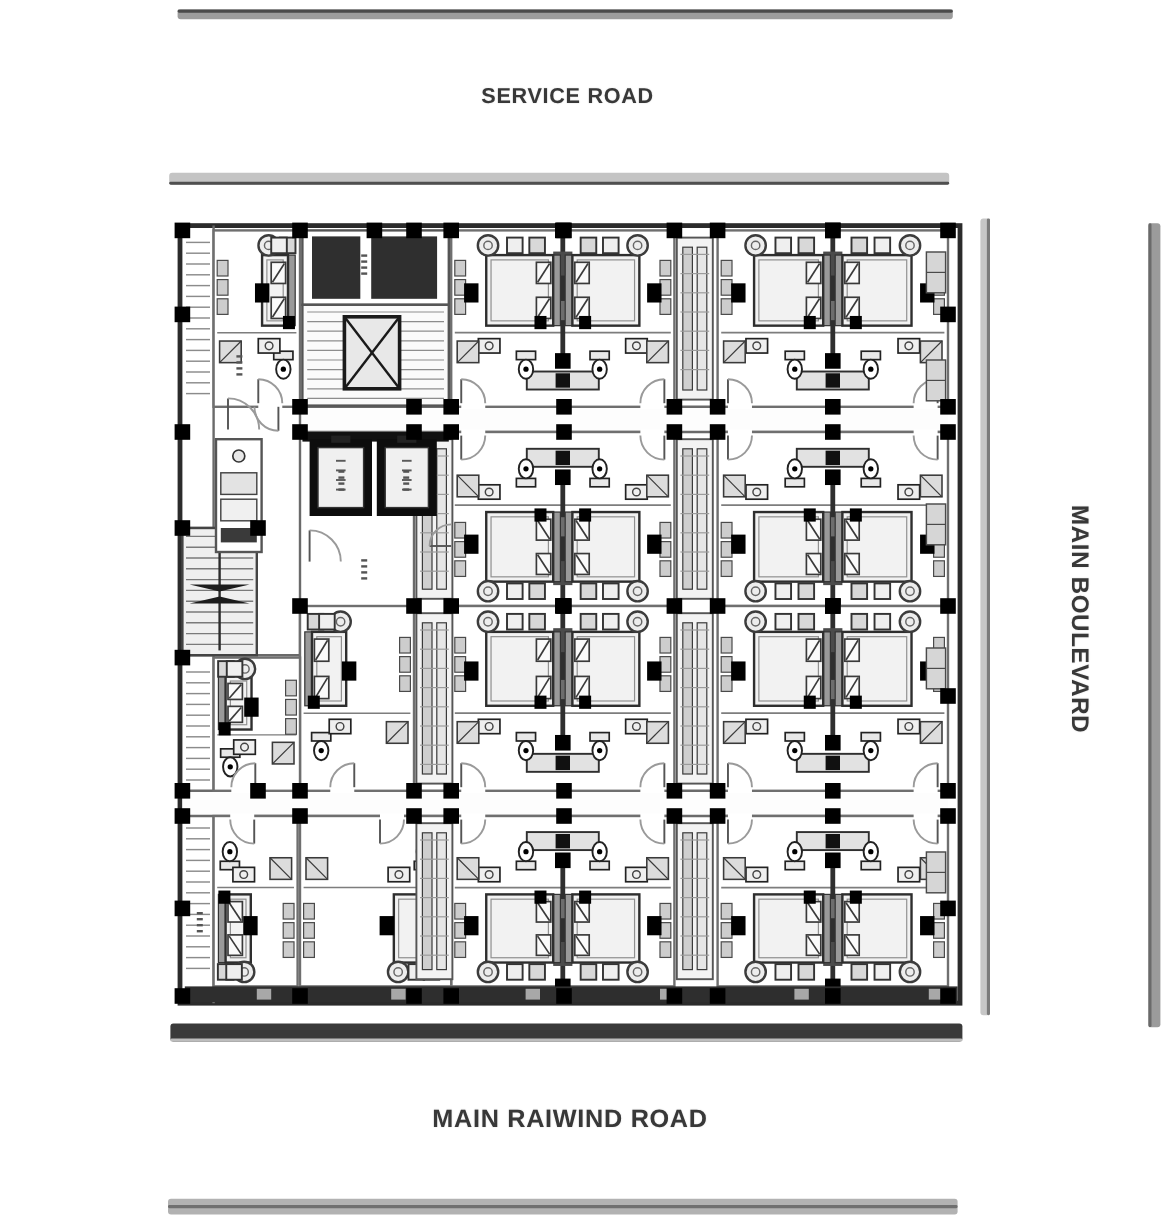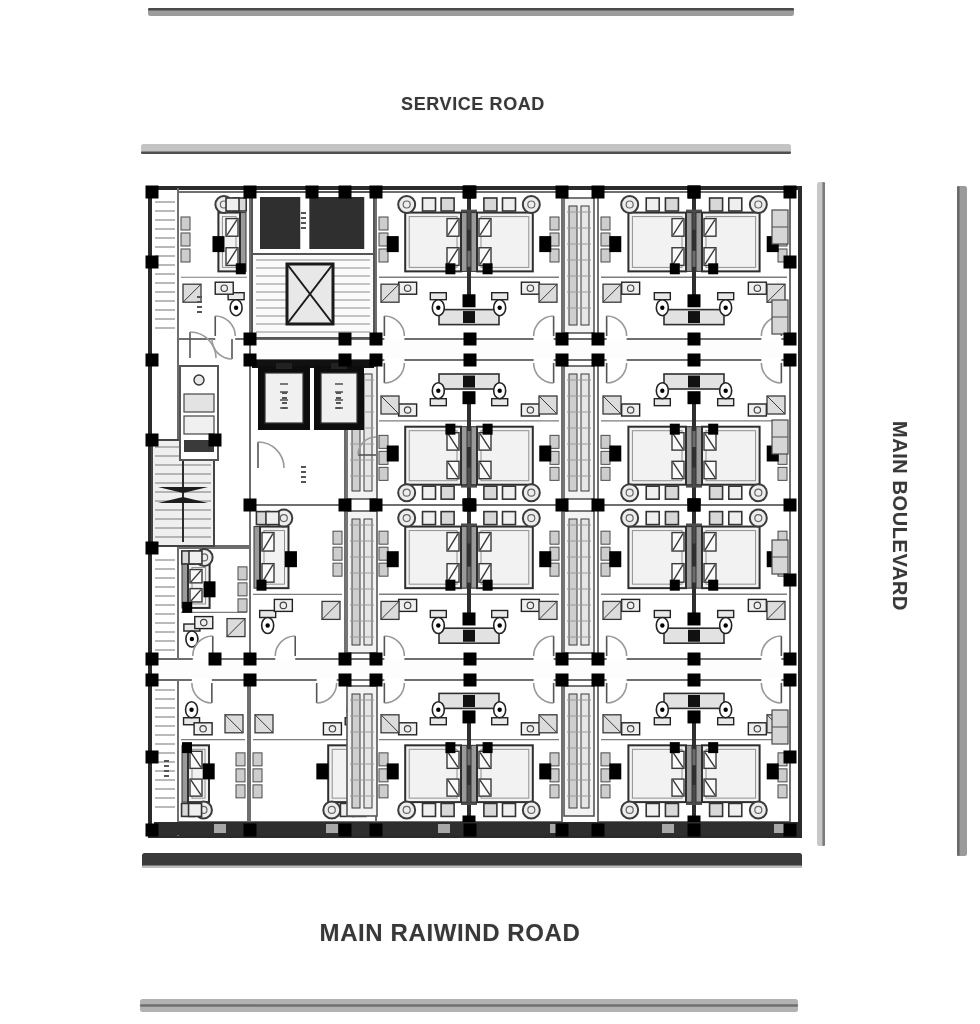--- a/index.html
+++ b/index.html
@@ -6,22 +6,22 @@
   .stage{
     position:relative;width:980px;height:1024px;background:#ffffff;
     font-family:"Liberation Sans",sans-serif;overflow:hidden;
   }
   #plan-svg{position:absolute;left:0;top:0;}
   .road-label{
     position:absolute;font-weight:bold;color:#383838;letter-spacing:.6px;
     white-space:nowrap;transform:translate(-50%,-50%);
     text-shadow:0 0 2px rgba(255,255,255,.95),0 0 1px rgba(70,70,70,.45);
   }
-  .label-service{left:473px;top:80px;font-size:18px;margin-top:24px;}
-  .label-raiwind{left:450px;top:933px;font-size:24px;}
+  .label-service{left:473px;top:80px;font-size:18px;}
+  .label-raiwind{left:475px;top:933px;font-size:21px;}
   .label-boulevard{
     left:899px;top:516px;font-size:20px;
     transform:translate(-50%,-50%) rotate(90deg);
   }
 </style>
 </head>
 <body>
 
 <div class="stage">
   <svg id="plan-svg" width="980" height="1024" viewBox="0 0 980 1024">

